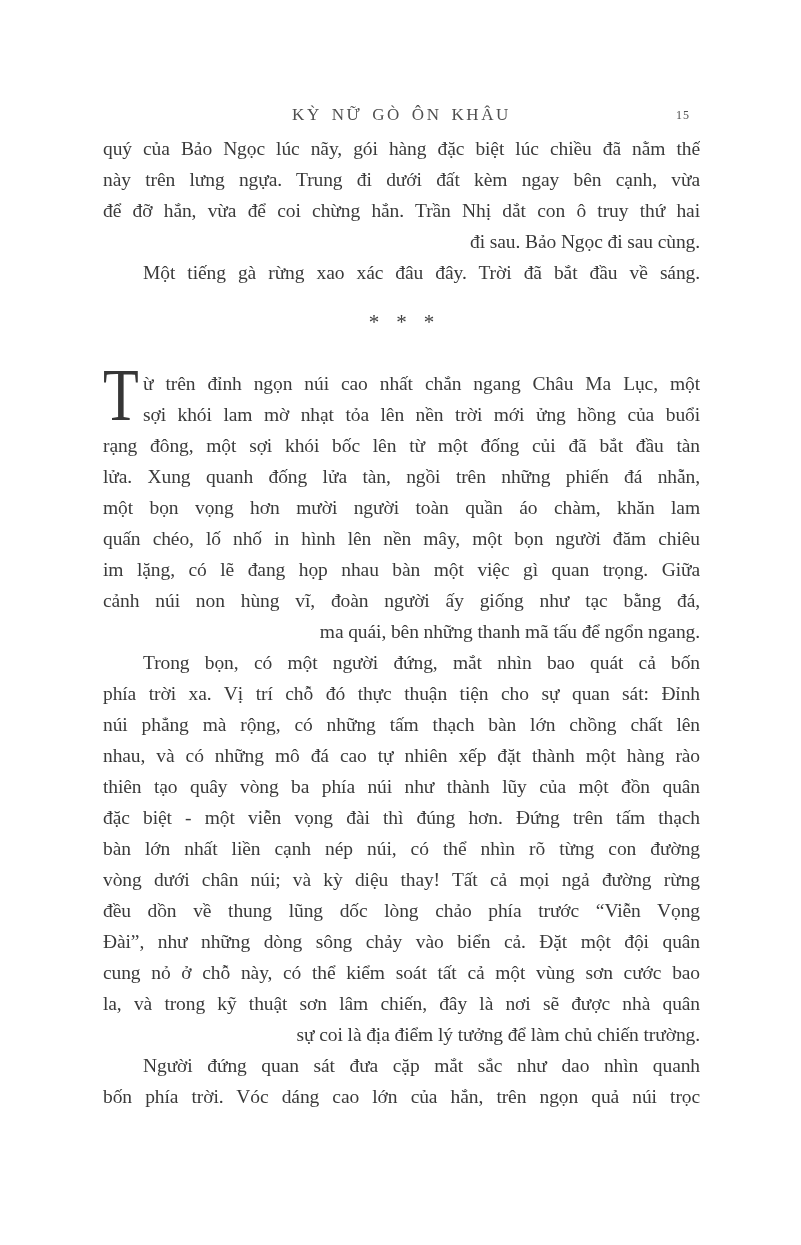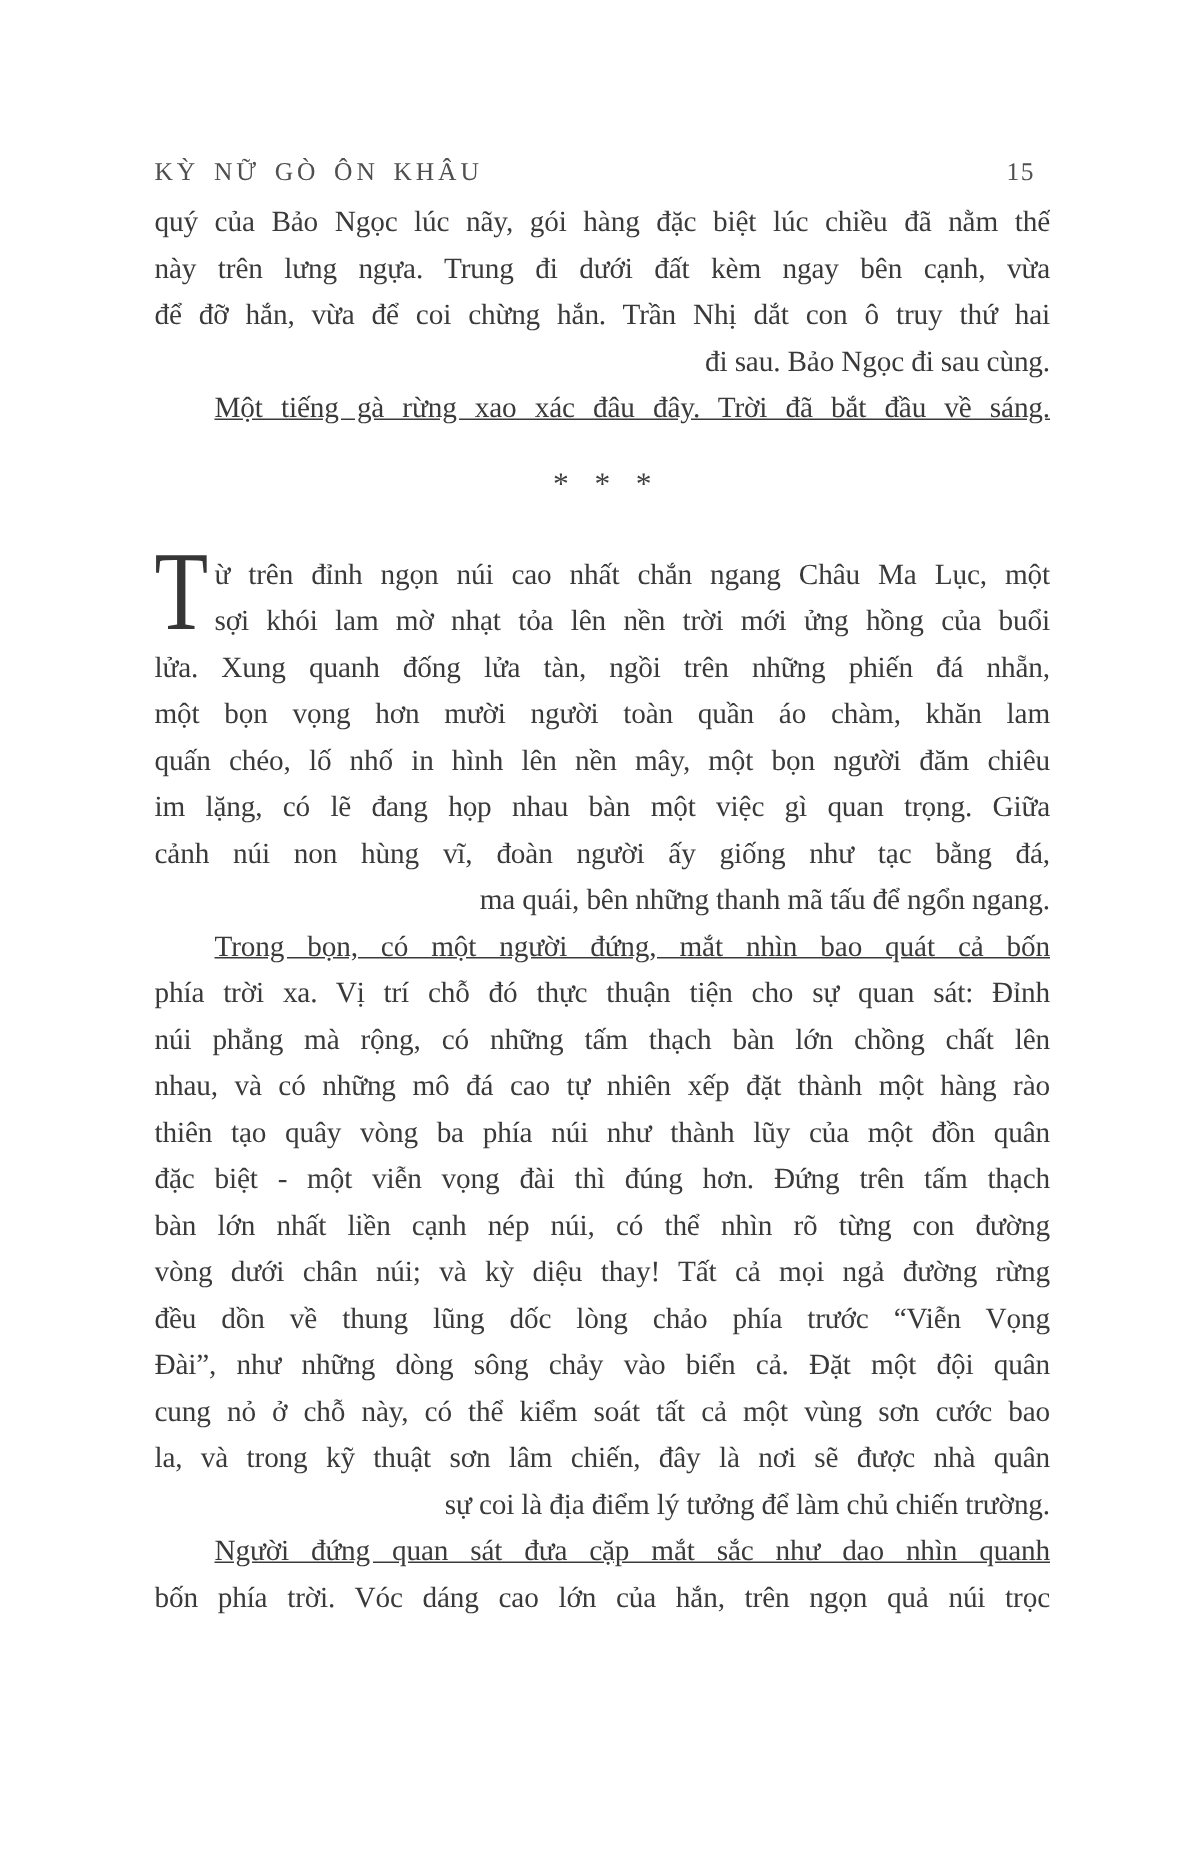--- a/index.html
+++ b/index.html
@@ -19,32 +19,32 @@
     position: absolute;
     left: 103px;
     top: 0;
     width: 597px;
   }
   .header {
     position: relative;
     margin-top: 104px;
     height: 22px;
     line-height: 22px;
-    text-align: left;
+    text-align: center;
     font-size: 17px;
     letter-spacing: 2.6px;
     word-spacing: 3px;
     color: #4f4f4f;
   }
   .pagenum {
     position: absolute;
     right: 10px;
     top: 0;
     letter-spacing: 1px;
-    font-size: 17px;
+    font-size: 12px;
     color: #4f4f4f;
   }
   .body-text {
     margin-top: 7px;
     font-size: 19.5px;
     letter-spacing: -0.1px;
   }
   .line {
     height: 31px;
     line-height: 31px;
@@ -52,21 +52,20 @@
   }
   .j {
     text-align: justify;
     text-align-last: justify;
   }
   .l {
     text-align: right;
   }
   .ind {
     text-indent: 40px;
-    text-decoration: underline;
   }
   .separator {
     height: 80px;
     box-sizing: border-box;
     padding-top: 22px;
     text-align: center;
     font-size: 21px;
     word-spacing: 12px;
     color: #3f3f3f;
   }
@@ -109,20 +108,21 @@
     <div class="para">
       <div class="line j ind">Một tiếng gà rừng xao xác đâu đây. Trời đã bắt đầu về sáng.</div>
     </div>
 
     <div class="separator">* * *</div>
 
     <div class="para dropcap-para">
       <span class="dropcap">T</span>
       <div class="line j dc">ừ trên đỉnh ngọn núi cao nhất chắn ngang Châu Ma Lục, một</div>
       <div class="line j dc">sợi khói lam mờ nhạt tỏa lên nền trời mới ửng hồng của buổi</div>
+      <div class="line j">rạng đông, một sợi khói bốc lên từ một đống củi đã bắt đầu tàn</div>
       <div class="line j">lửa. Xung quanh đống lửa tàn, ngồi trên những phiến đá nhẵn,</div>
       <div class="line j">một bọn vọng hơn mười người toàn quần áo chàm, khăn lam</div>
       <div class="line j">quấn chéo, lố nhố in hình lên nền mây, một bọn người đăm chiêu</div>
       <div class="line j">im lặng, có lẽ đang họp nhau bàn một việc gì quan trọng. Giữa</div>
       <div class="line j">cảnh núi non hùng vĩ, đoàn người ấy giống như tạc bằng đá,</div>
       <div class="line l">ma quái, bên những thanh mã tấu để ngổn ngang.</div>
     </div>
 
     <div class="para">
       <div class="line j ind">Trong bọn, có một người đứng, mắt nhìn bao quát cả bốn</div>

